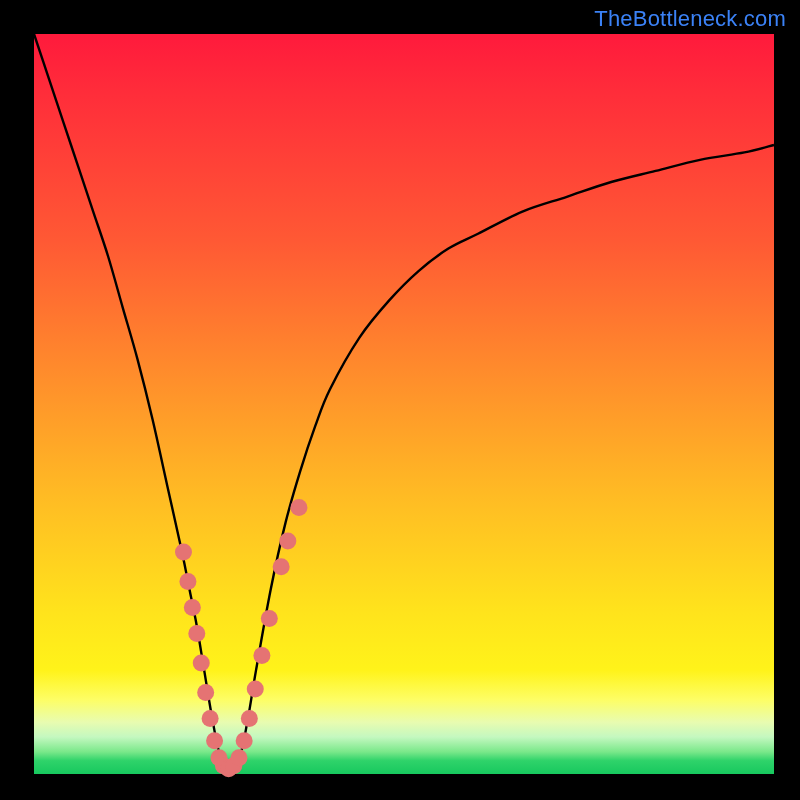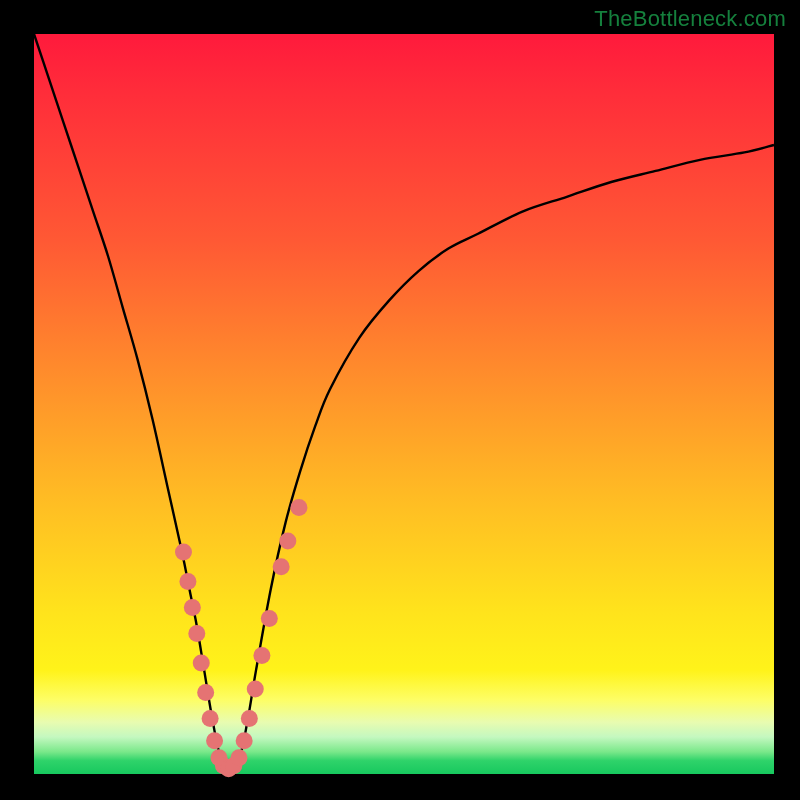--- a/index.html
+++ b/index.html
@@ -38,21 +38,21 @@
       #c4f8c0 95%,
       #7ae88a 97%,
       #2fd36a 98.2%,
       #17c85e 100%
     );
   }
   .watermark {
     position: absolute;
     top: 6px;
     right: 14px;
-    color: #15803d;
+    color: #3b82f6;
     font-size: 22px;
     letter-spacing: 0.2px;
     user-select: none;
     text-align: center;
   }
   svg.curve {
     position: absolute;
     left: 0;
     top: 0;
     width: 740px;

